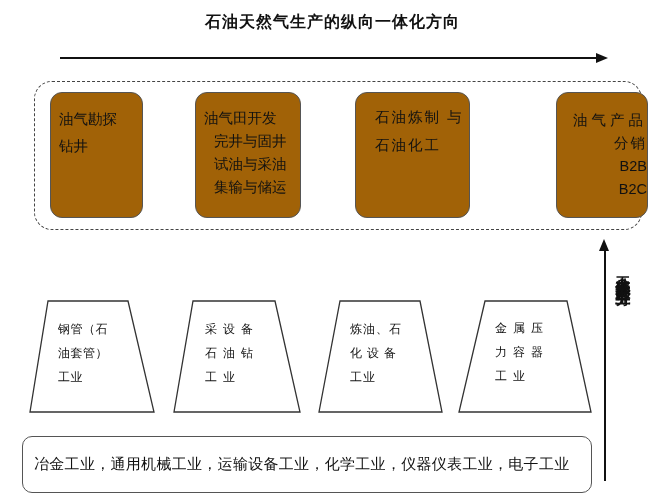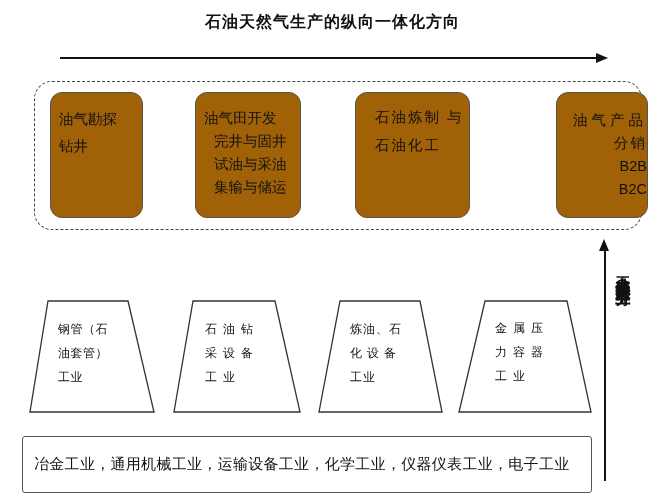--- a/index.html
+++ b/index.html
@@ -44,21 +44,21 @@
   .trap-text{position:absolute;top:317px;line-height:24px;font-size:12px;color:#111;}
   .tt1{left:58px;letter-spacing:0.5px;}
   .tt2{left:205px;letter-spacing:6px;}
   .tt3{left:350px;}
   .tt3 .ls5{letter-spacing:5px;}
   .tt3 .ls1{letter-spacing:1px;}
   .tt4{left:495px;letter-spacing:6px;font-family:Liberation Mono, monospace;}
 
   
   .base-bar{position:absolute;left:22px;top:436px;width:570px;height:57px;
-            border:1.8px solid #555;border-radius:3px;box-sizing:border-box;
+            border:1.8px solid #555;border-radius:10px;box-sizing:border-box;
             display:flex;align-items:center;padding-left:11px;
             font-size:15px;letter-spacing:0.3px;color:#111;background:#fff;}
 </style>
 </head>
 <body>
 
 <div id="stage">
 
   <div class="title">石油天然气生产的纵向一体化方向</div>
 
@@ -107,22 +107,22 @@
   <svg class="trap-svg" style="left:458px;" width="135" height="114">
     <polygon points="27,1 109,1 133,112 1,112" fill="#ffffff" stroke="#333333" stroke-width="1.3"></polygon>
   </svg>
 
   <div class="trap-text tt1">
     <div>钢管（石</div>
     <div>油套管）</div>
     <div>工业</div>
   </div>
   <div class="trap-text tt2">
+    <div>采设备</div>
     <div>石油钻</div>
-    <div>采设备</div>
     <div>工业</div>
   </div>
   <div class="trap-text tt3">
     <div class="ls1">炼油、石</div>
     <div class="ls5">化设备</div>
     <div class="ls1">工业</div>
   </div>
   <div class="trap-text tt4">
     <div>金属压</div>
     <div>力容器</div>

